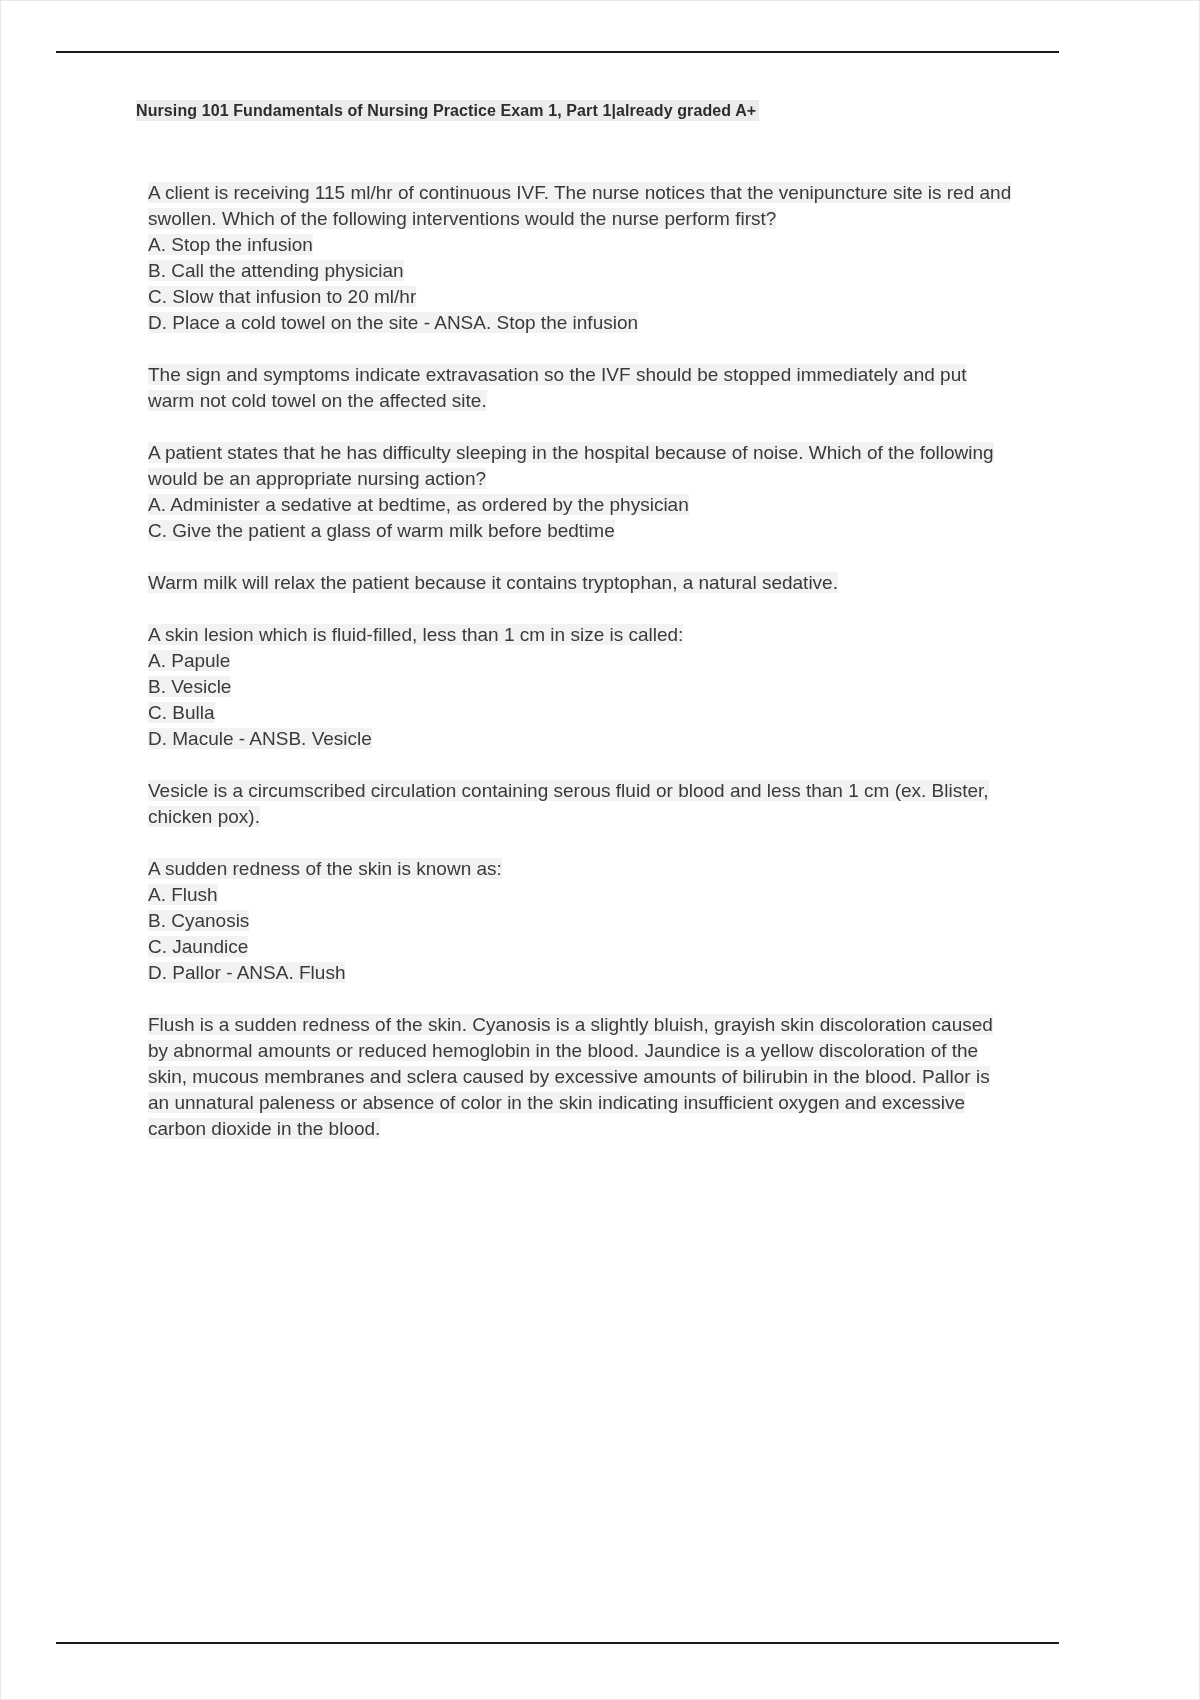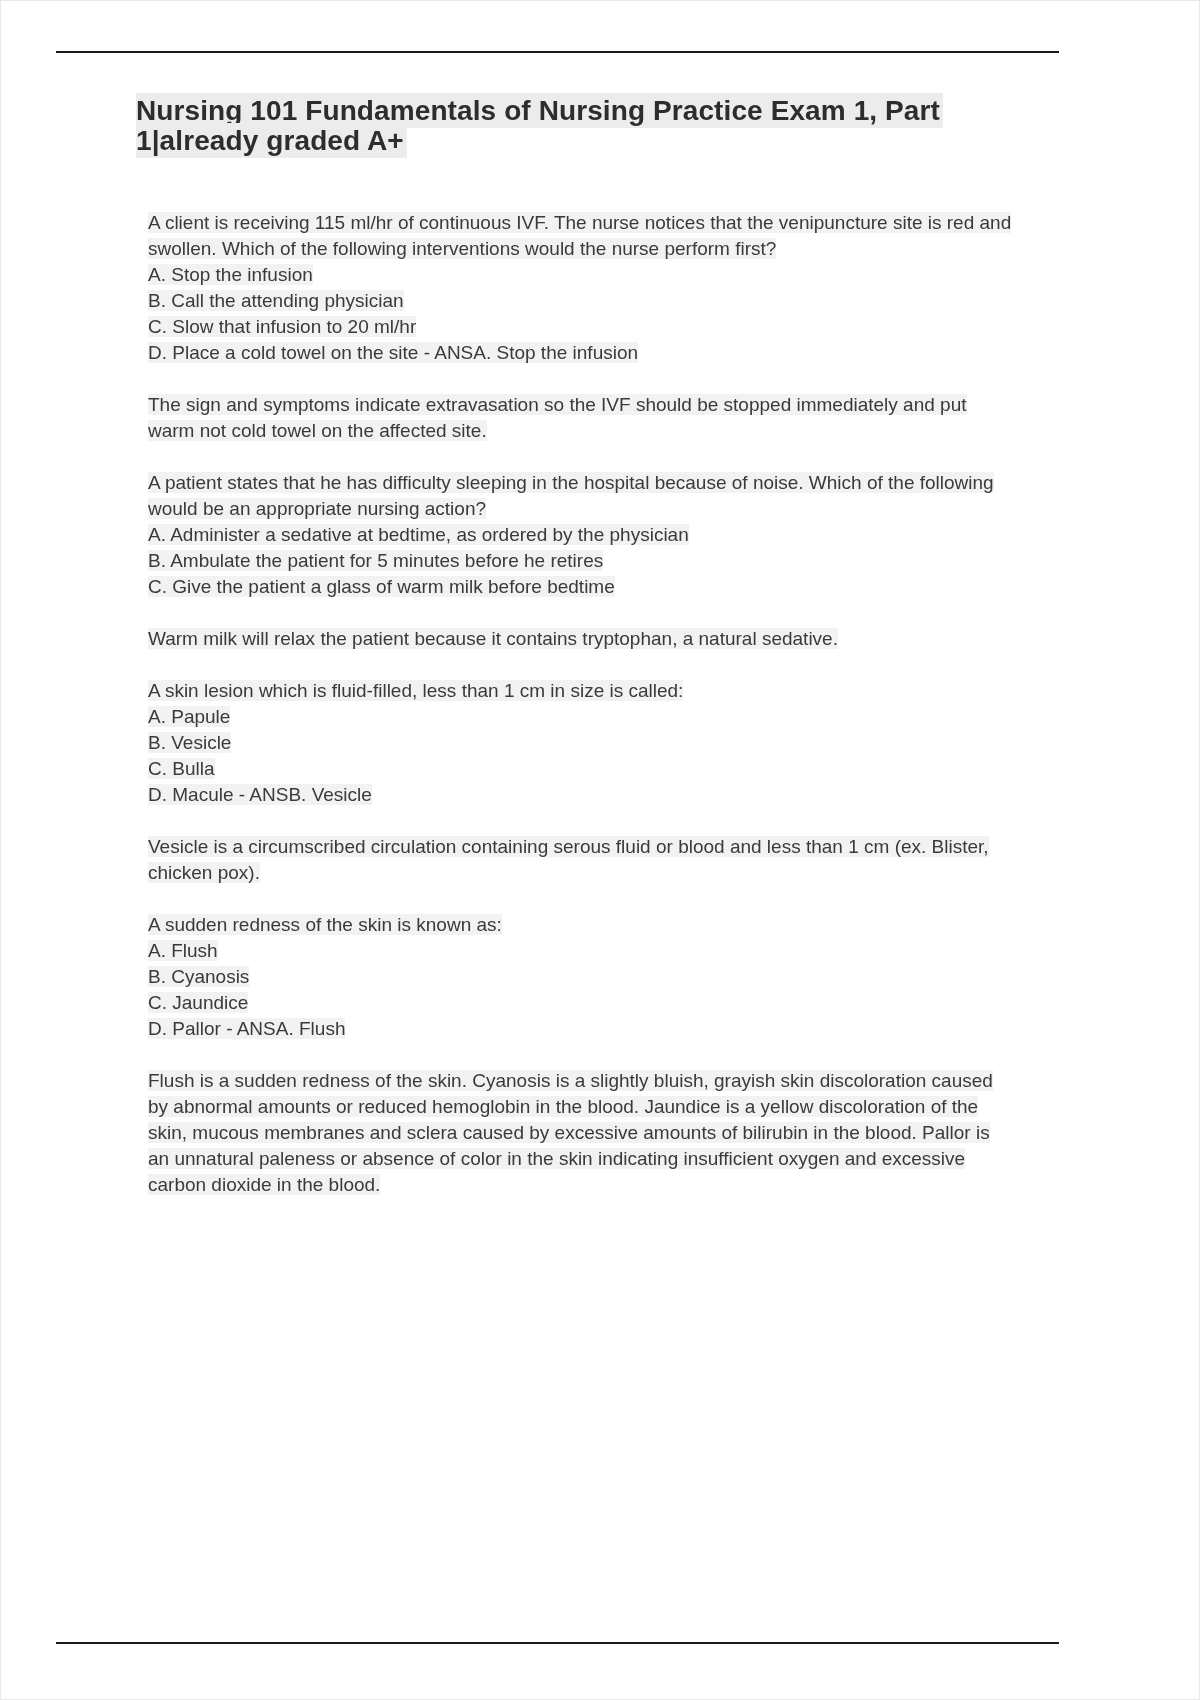--- a/index.html
+++ b/index.html
@@ -28,21 +28,21 @@
   .rule.top { top: 50px; }
   .rule.bottom { top: 1641px; }
   .content {
     position: absolute;
     left: 135px;
     top: 95px;
     width: 877px;
   }
   .title {
     margin: 0 0 54px 0;
-    font-size: 28px;
+    font-size: 16px;
     font-weight: bold;
     line-height: 30px;
     color: #2d2d2d;
     letter-spacing: 0.1px;
   }
   .title .hl {
     background: var(--title-highlight, #ededed);
     padding: 2px 3px 2px 0;
     box-decoration-break: clone;
     -webkit-box-decoration-break: clone;
@@ -75,21 +75,20 @@
           <div class="line"><span class="hl">B. Call the attending physician</span></div>
           <div class="line"><span class="hl">C. Slow that infusion to 20 ml/hr</span></div>
           <div class="line"><span class="hl">D. Place a cold towel on the site - ANSA. Stop the infusion</span></div>
         </div>
         <div class="block">
           <div class="line"><span class="hl">The sign and symptoms indicate extravasation so the IVF should be stopped immediately and put warm not cold towel on the affected site.</span></div>
         </div>
         <div class="block">
           <div class="line"><span class="hl">A patient states that he has difficulty sleeping in the hospital because of noise. Which of the following would be an appropriate nursing action?</span></div>
           <div class="line"><span class="hl">A. Administer a sedative at bedtime, as ordered by the physician</span></div>
-          <div class="line"><span class="hl">B. Ambulate the patient for 5 minutes before he retires</span></div>
           <div class="line"><span class="hl">C. Give the patient a glass of warm milk before bedtime</span></div>
         </div>
         <div class="block">
           <div class="line"><span class="hl">Warm milk will relax the patient because it contains tryptophan, a natural sedative.</span></div>
         </div>
         <div class="block">
           <div class="line"><span class="hl">A skin lesion which is fluid-filled, less than 1 cm in size is called:</span></div>
           <div class="line"><span class="hl">A. Papule</span></div>
           <div class="line"><span class="hl">B. Vesicle</span></div>
           <div class="line"><span class="hl">C. Bulla</span></div>

